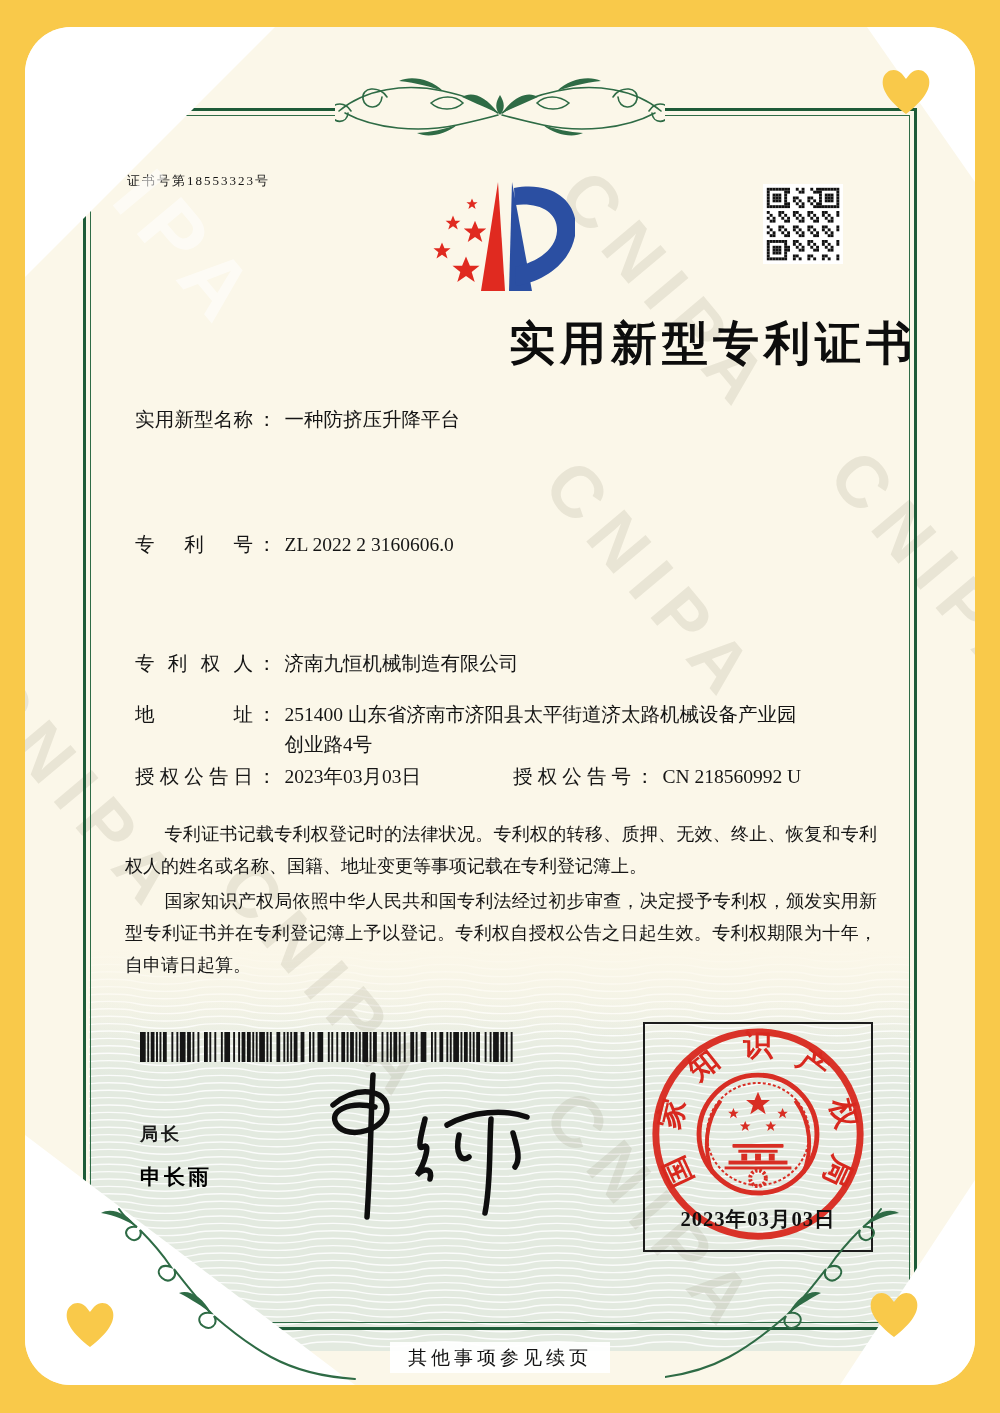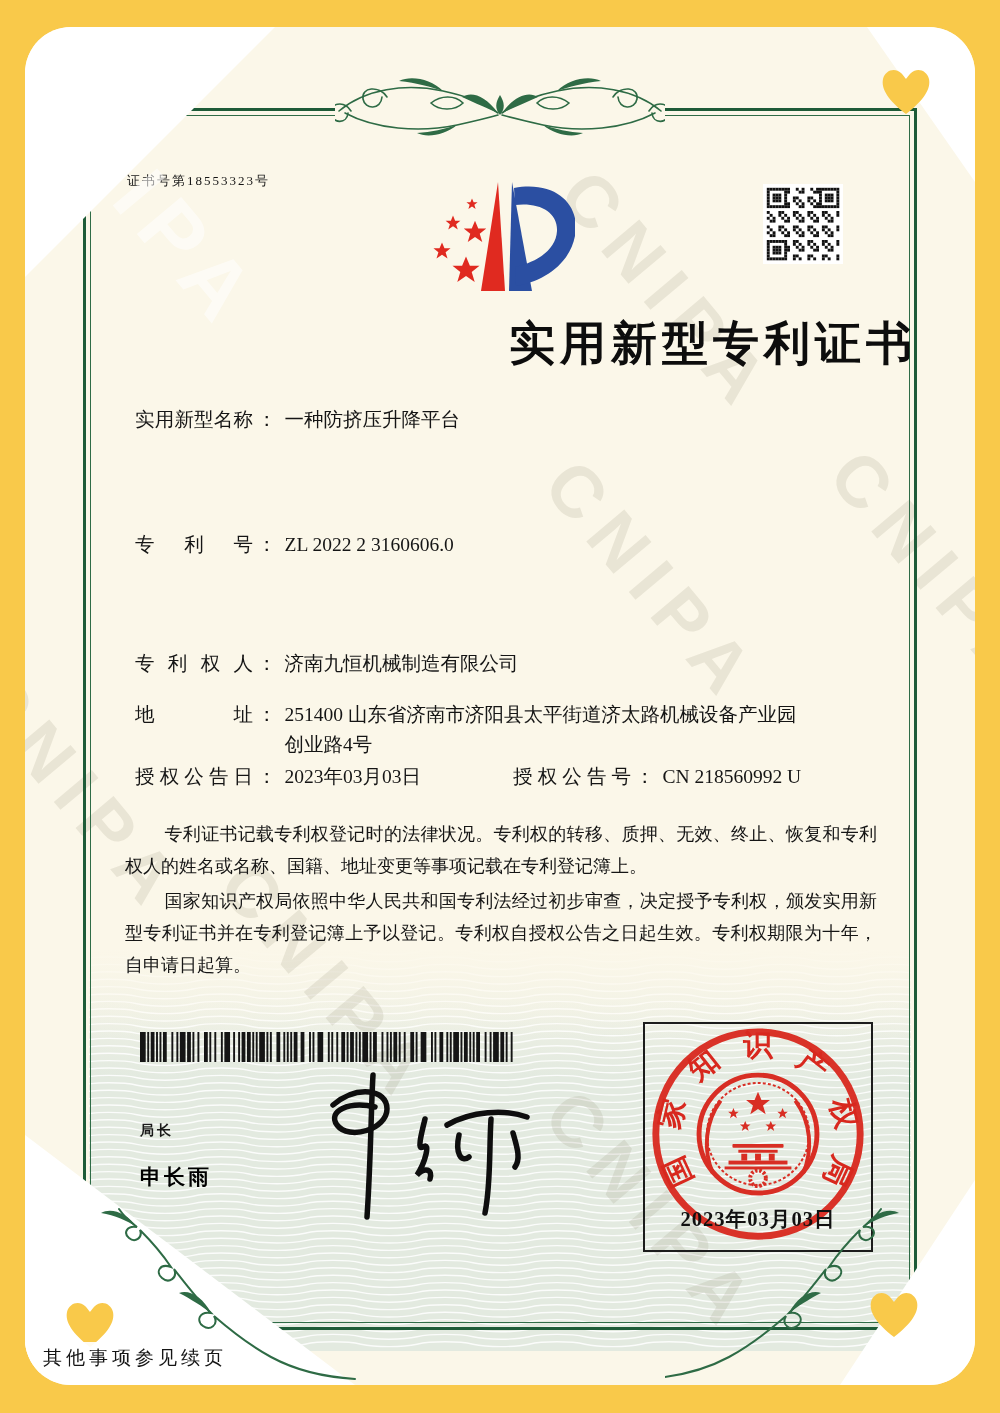--- a/index.html
+++ b/index.html
@@ -23,26 +23,26 @@
   .title{position:absolute;left:58px;top:286px;width:834px;text-align:right;font-size:46px;font-weight:700;letter-spacing:5px;color:#0d0d0d;}
   .row{position:absolute;left:102px;font-size:19.5px;line-height:30px;margin-left:8px;}
   .lbl{display:inline-block;width:118px;text-align:justify;text-align-last:justify;vertical-align:top;}
   .colon{display:inline-block;margin:0 8px 0 4px;vertical-align:top;}
   .val{display:inline-block;vertical-align:top;max-width:530px;}
   .pair2{position:absolute;left:378px;top:0;white-space:nowrap;}
   .pair2 .val{max-width:none;}
   .paras{position:absolute;left:100px;top:791px;width:752px;font-size:18px;line-height:32px;text-align:justify;}
   .paras p{margin:0 0 3px 0;text-indent:2.2em;}
   .barcode{position:absolute;left:115px;top:1005px;}
-  .signer-title{position:absolute;left:115px;top:1095px;font-family:"Liberation Sans","DejaVu Sans",sans-serif;font-weight:700;font-size:14px;letter-spacing:3px;color:#1a1a1a;}
+  .signer-title{position:absolute;left:115px;top:1095px;font-family:"Liberation Sans","DejaVu Sans",sans-serif;font-weight:700;font-size:18px;letter-spacing:3px;color:#1a1a1a;}
   .signer-name{position:absolute;left:115px;top:1136px;font-family:"Liberation Sans","DejaVu Sans",sans-serif;font-weight:700;font-size:21px;letter-spacing:3px;color:#000000;}
   .signature{position:absolute;left:250px;top:1040px;}
   .seal-box{position:absolute;left:618px;top:995px;width:230px;height:230px;border:2px solid #1c1c1c;box-sizing:border-box;}
   .page-note{position:absolute;left:58px;top:1266px;width:834px;text-align:left;font-size:16px;}
-  .cont-note{position:absolute;left:0;top:1318px;width:950px;text-align:left;font-size:19px;letter-spacing:4px;}
+  .cont-note{position:absolute;left:0;top:1318px;width:950px;text-align:center;font-size:19px;letter-spacing:4px;}
   .cont-bg{background:rgba(255,255,255,0.92);padding:5px 18px;}
   .corner{position:absolute;background:#FFFFFF;z-index:4;}
   .c-tl{left:0;top:0;width:250px;height:250px;clip-path:polygon(0 0,250px 0,0 250px);}
   .c-tr{left:780px;top:0;width:170px;height:155px;clip-path:polygon(62px 0,170px 0,170px 155px);}
   .c-bl{left:0;top:1100px;width:330px;height:258px;clip-path:polygon(0 8px,330px 258px,0 258px);}
   .c-br{left:815px;top:1145px;width:135px;height:213px;clip-path:polygon(135px 8px,135px 213px,0 213px);}
   .heart{position:absolute;z-index:5;}
   .h-tr{left:853px;top:38px;}
   .h-bl{left:37px;top:1271px;}
   .h-br{left:841px;top:1261px;}

